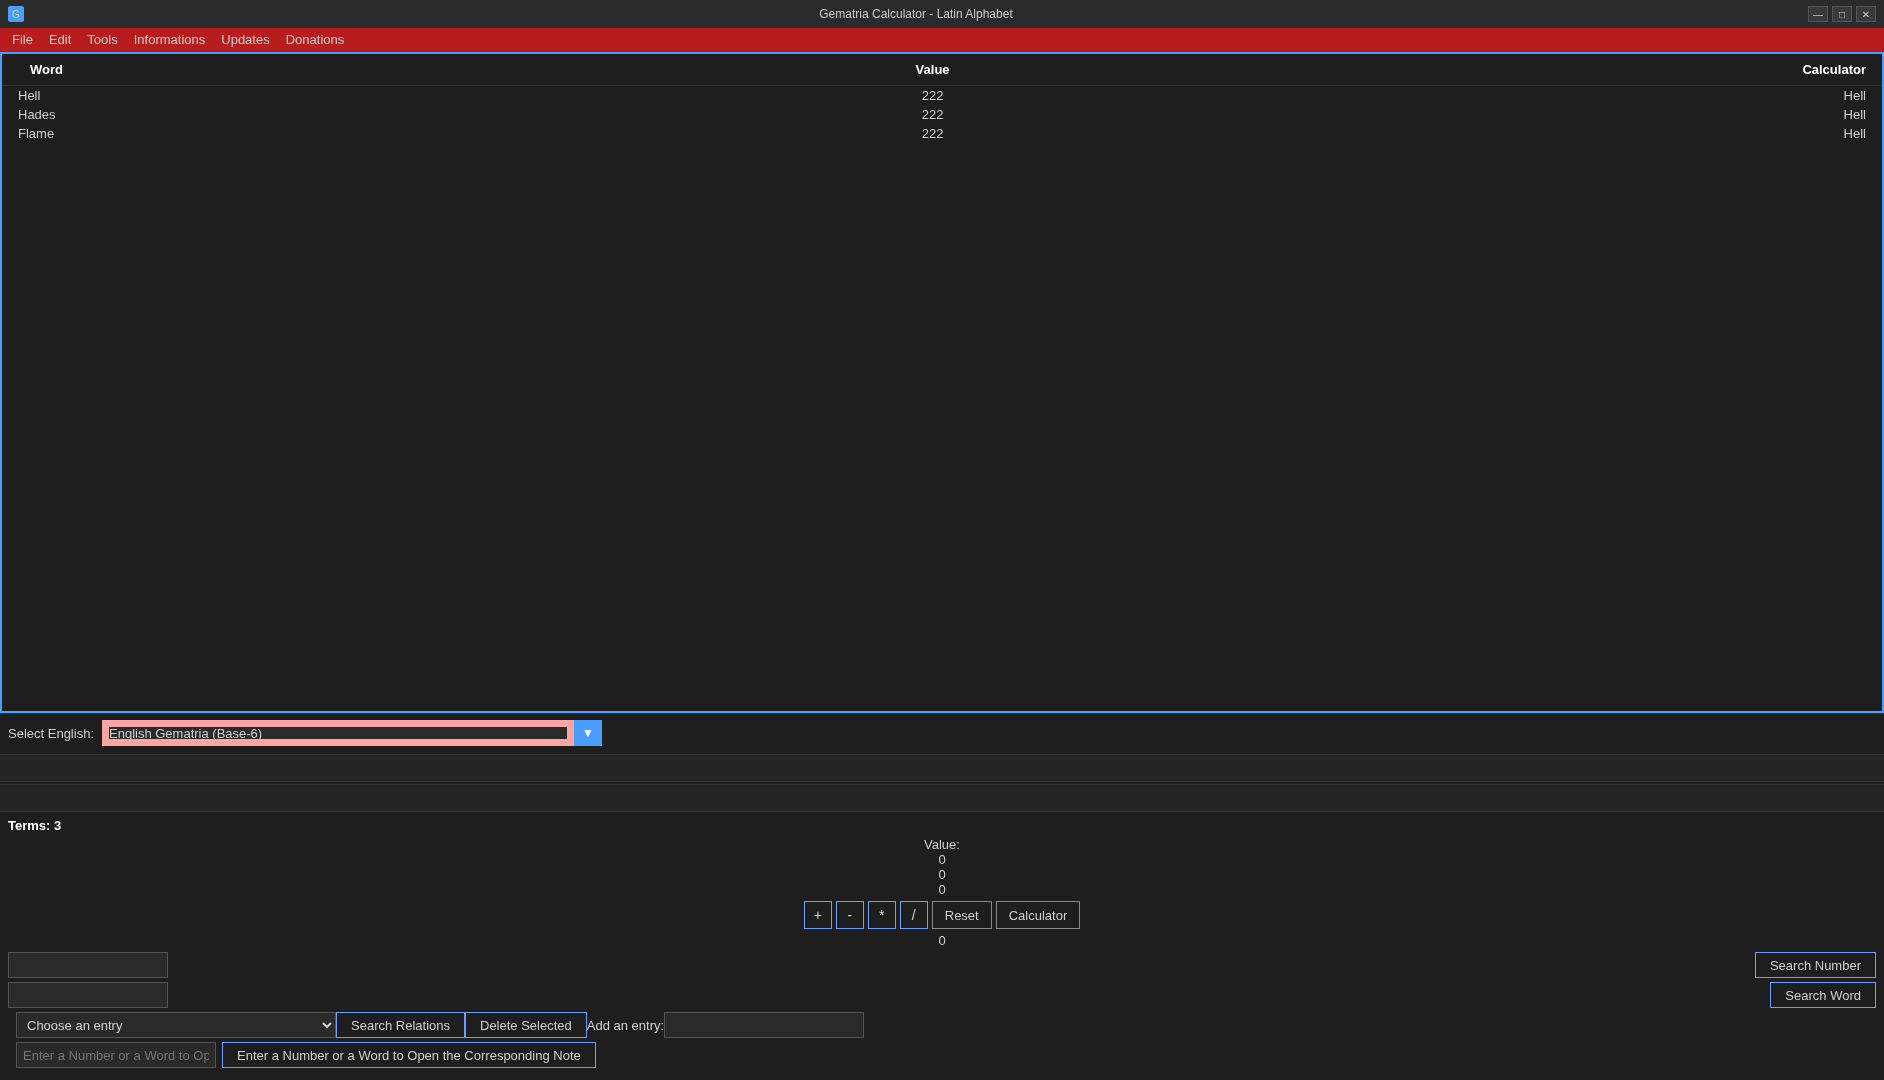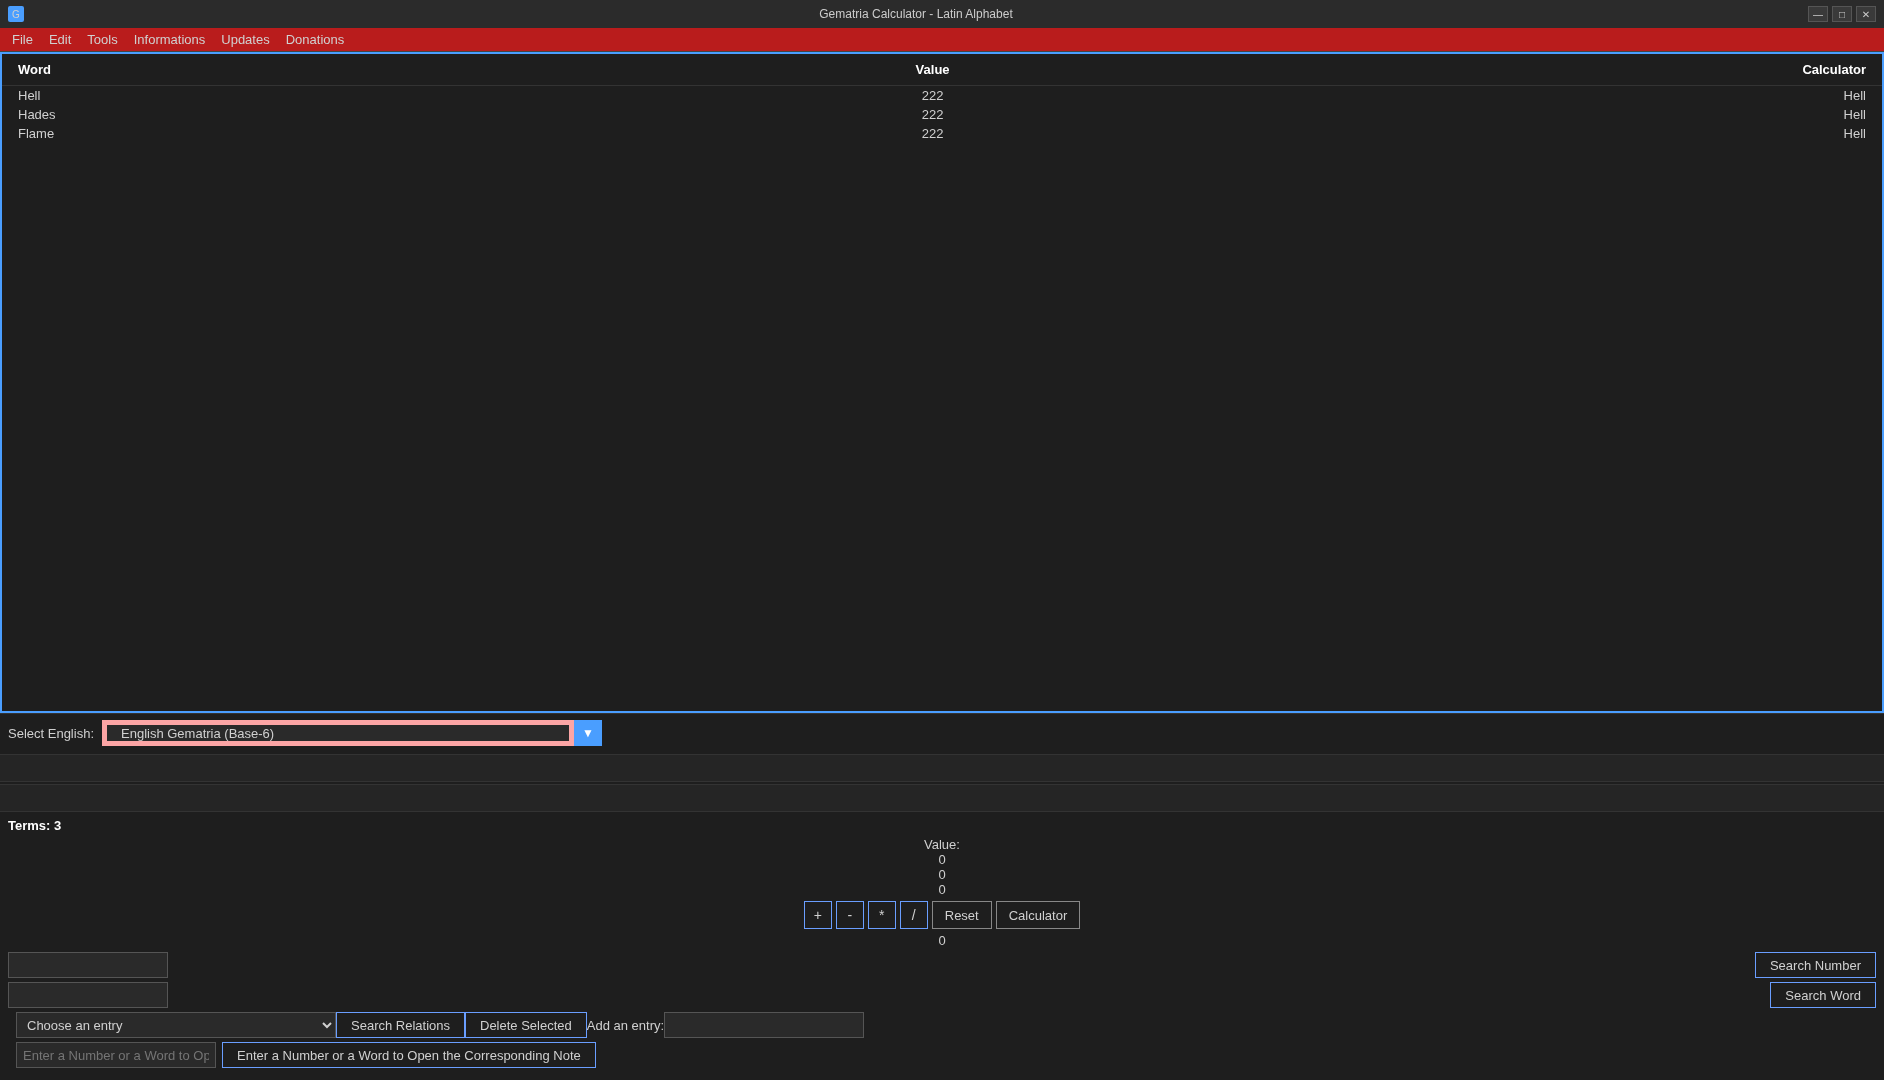--- a/index.html
+++ b/index.html
@@ -98,21 +98,21 @@
 
     #table-header {
       display: flex;
       padding: 8px 0;
       border-bottom: 1px solid #333;
       flex-shrink: 0;
     }
 
     .col-word {
       width: 33%;
-      padding-left: 16px;
+      padding-left: 28px;
     }
 
     .col-value {
       width: 33%;
       text-align: center;
     }
 
     .col-relations {
       width: 34%;
       text-align: right;
@@ -166,23 +166,23 @@
     #gematria-select-wrapper {
       display: flex;
       align-items: center;
       flex: 1;
       max-width: 500px;
     }
 
     #gematria-input {
       flex: 1;
       background: #2a2a2a;
-      border: 5px solid #fca5a5;
-      color: #d0d0d0;
-      padding: 2px 14px;
+      border: 7px solid #fca5a5;
+      color: #d0d0d0;
+      padding: 2px 0;
       height: 26px;
       font-size: 13px;
     }
 
     #gematria-dropdown-btn {
       background: #4a9eff;
       border: none;
       color: white;
       width: 28px;
       height: 26px;

